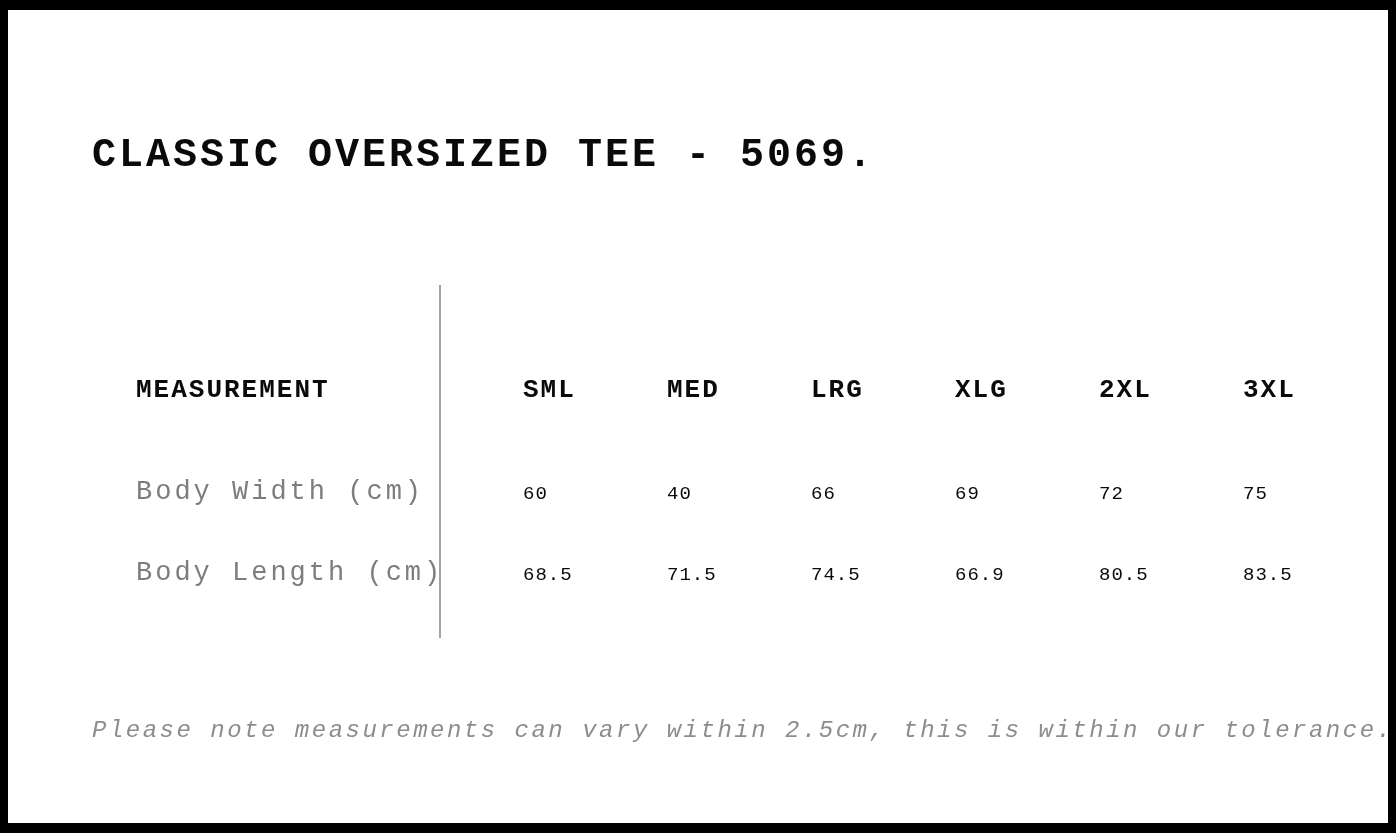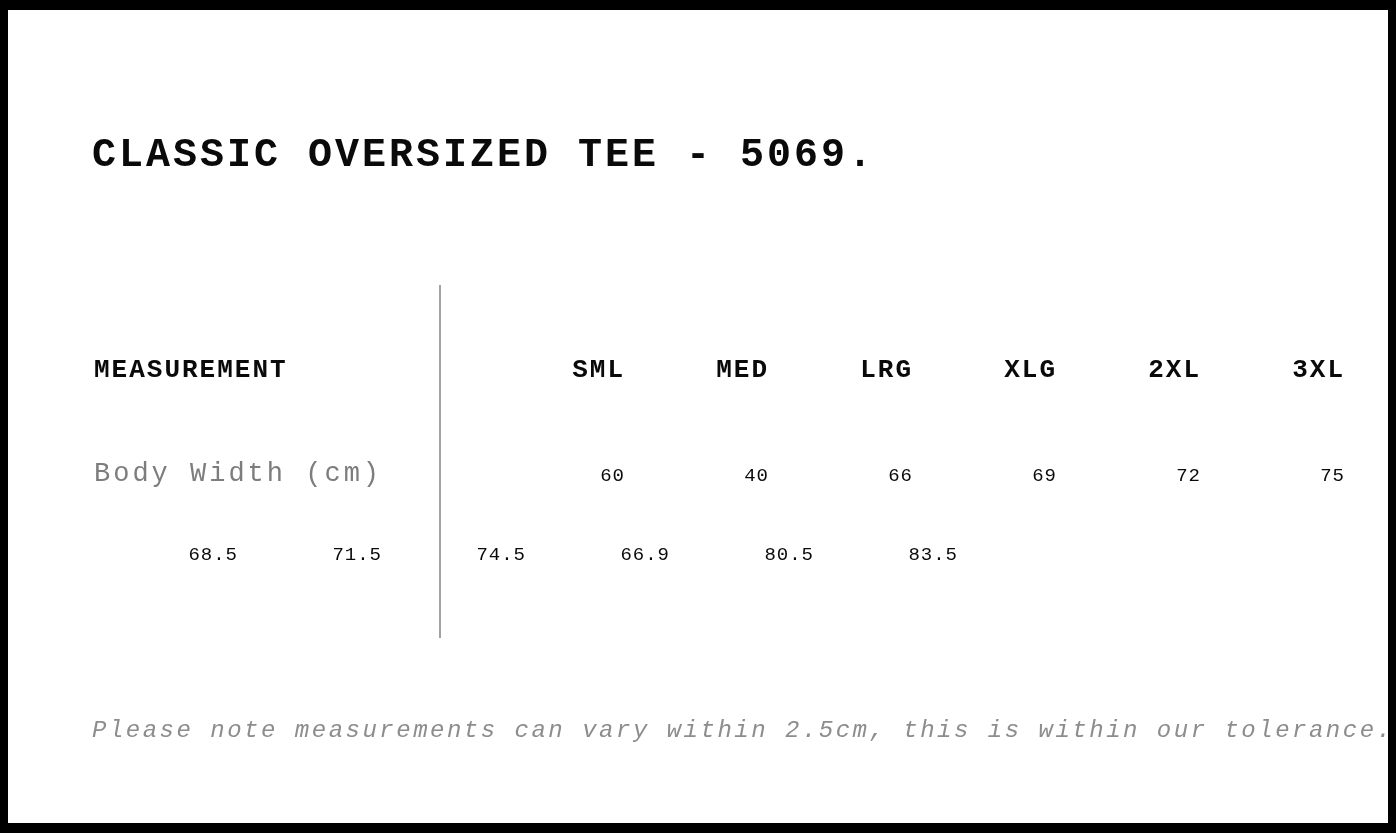--- a/index.html
+++ b/index.html
@@ -41,22 +41,22 @@
   }
   .row {
     position: absolute;
     left: 94px;
     width: 1251px;
     display: flex;
     align-items: baseline;
     line-height: 32px;
     white-space: nowrap;
   }
-  .row .label-cell { flex: 0 0 387px; }
-  .row .cell { flex: 0 0 144px; text-align: right; }
+  .row .label-cell { flex: 0 0 387px; margin-left: 42px; }
+  .row .cell { flex: 0 0 144px; text-align: left; margin-top: 20px; }
   .header-row { top: 354px; }
   .header-row .label-cell,
   .header-row .cell {
     font-size: 26px;
     font-weight: bold;
     letter-spacing: 2px;
     color: var(--text, #0a0a0a);
   }
   .data-row-0 { top: 458px; }
   .data-row-1 { top: 539px; }
@@ -105,20 +105,21 @@
     <span class="label-cell">Body Width (cm)</span>
     <span class="cell">60</span>
     <span class="cell">40</span>
     <span class="cell">66</span>
     <span class="cell">69</span>
     <span class="cell">72</span>
     <span class="cell">75</span>
   </div>
 
   <div class="row data-row data-row-1">
+    <span class="label-cell">Body Length (cm)</span>
     <span class="cell">68.5</span>
     <span class="cell">71.5</span>
     <span class="cell">74.5</span>
     <span class="cell">66.9</span>
     <span class="cell">80.5</span>
     <span class="cell">83.5</span>
   </div>
 
   <div class="note">Please note measurements can vary within 2.5cm, this is within our tolerance.</div>
 

